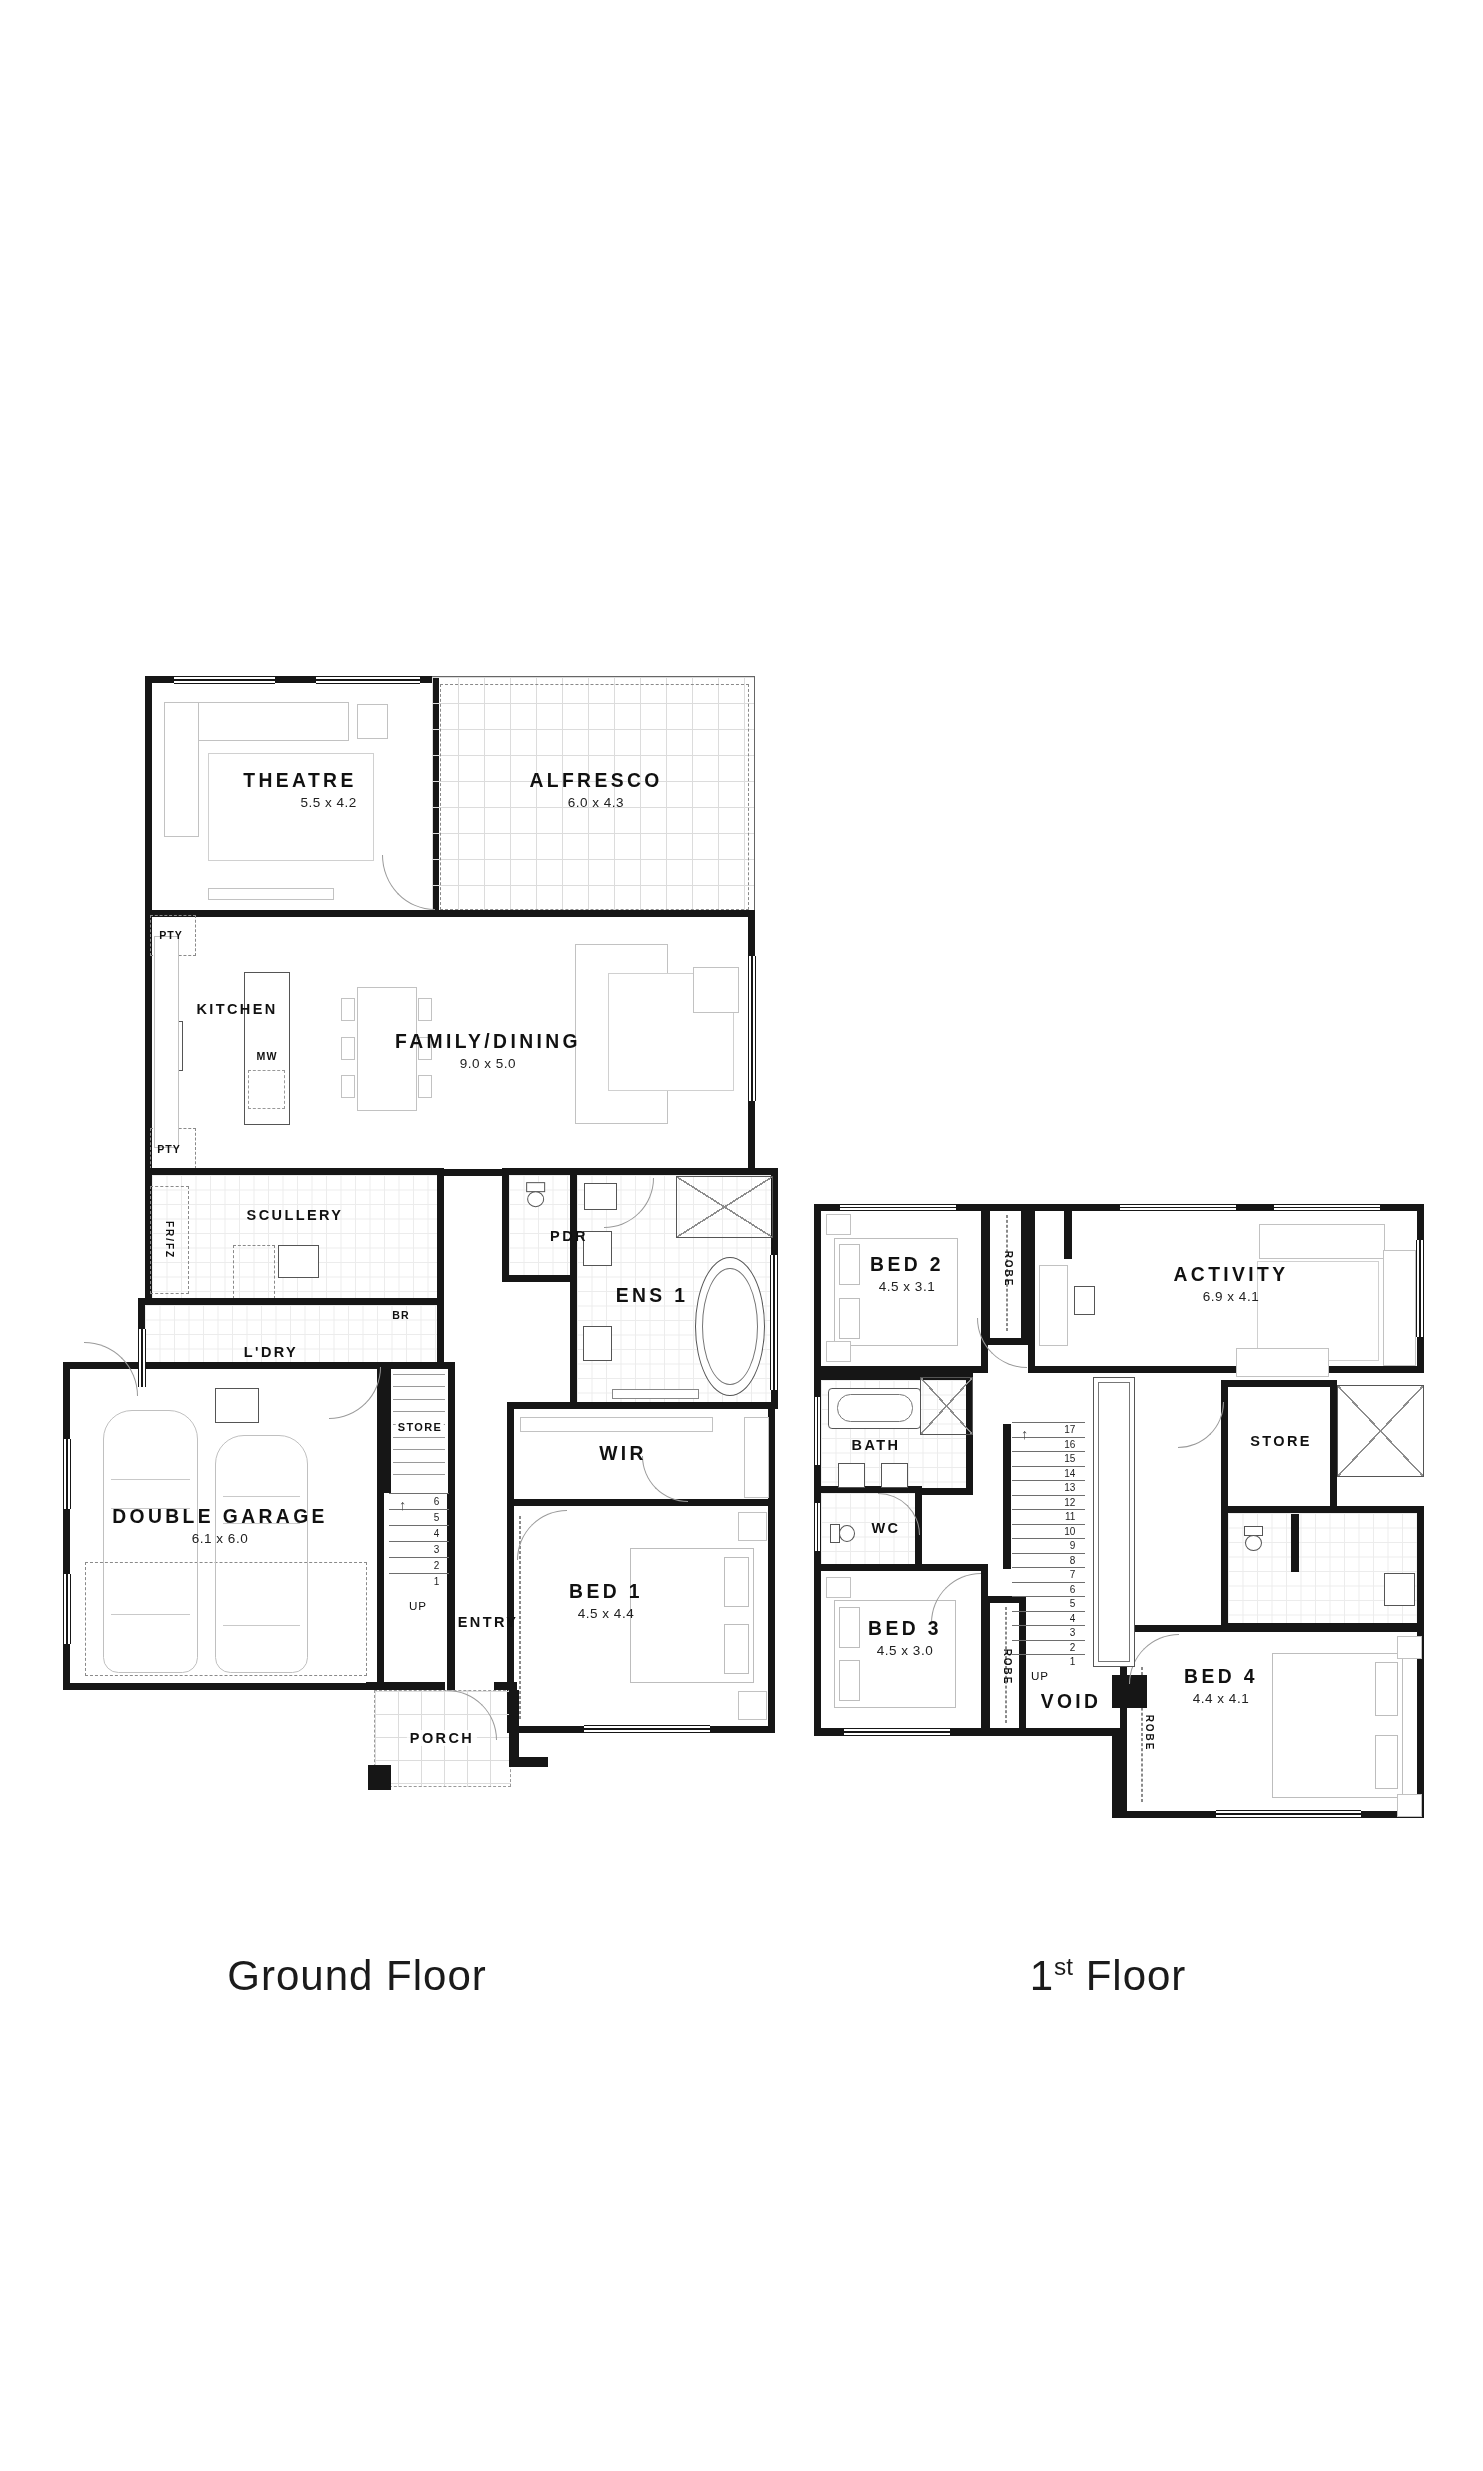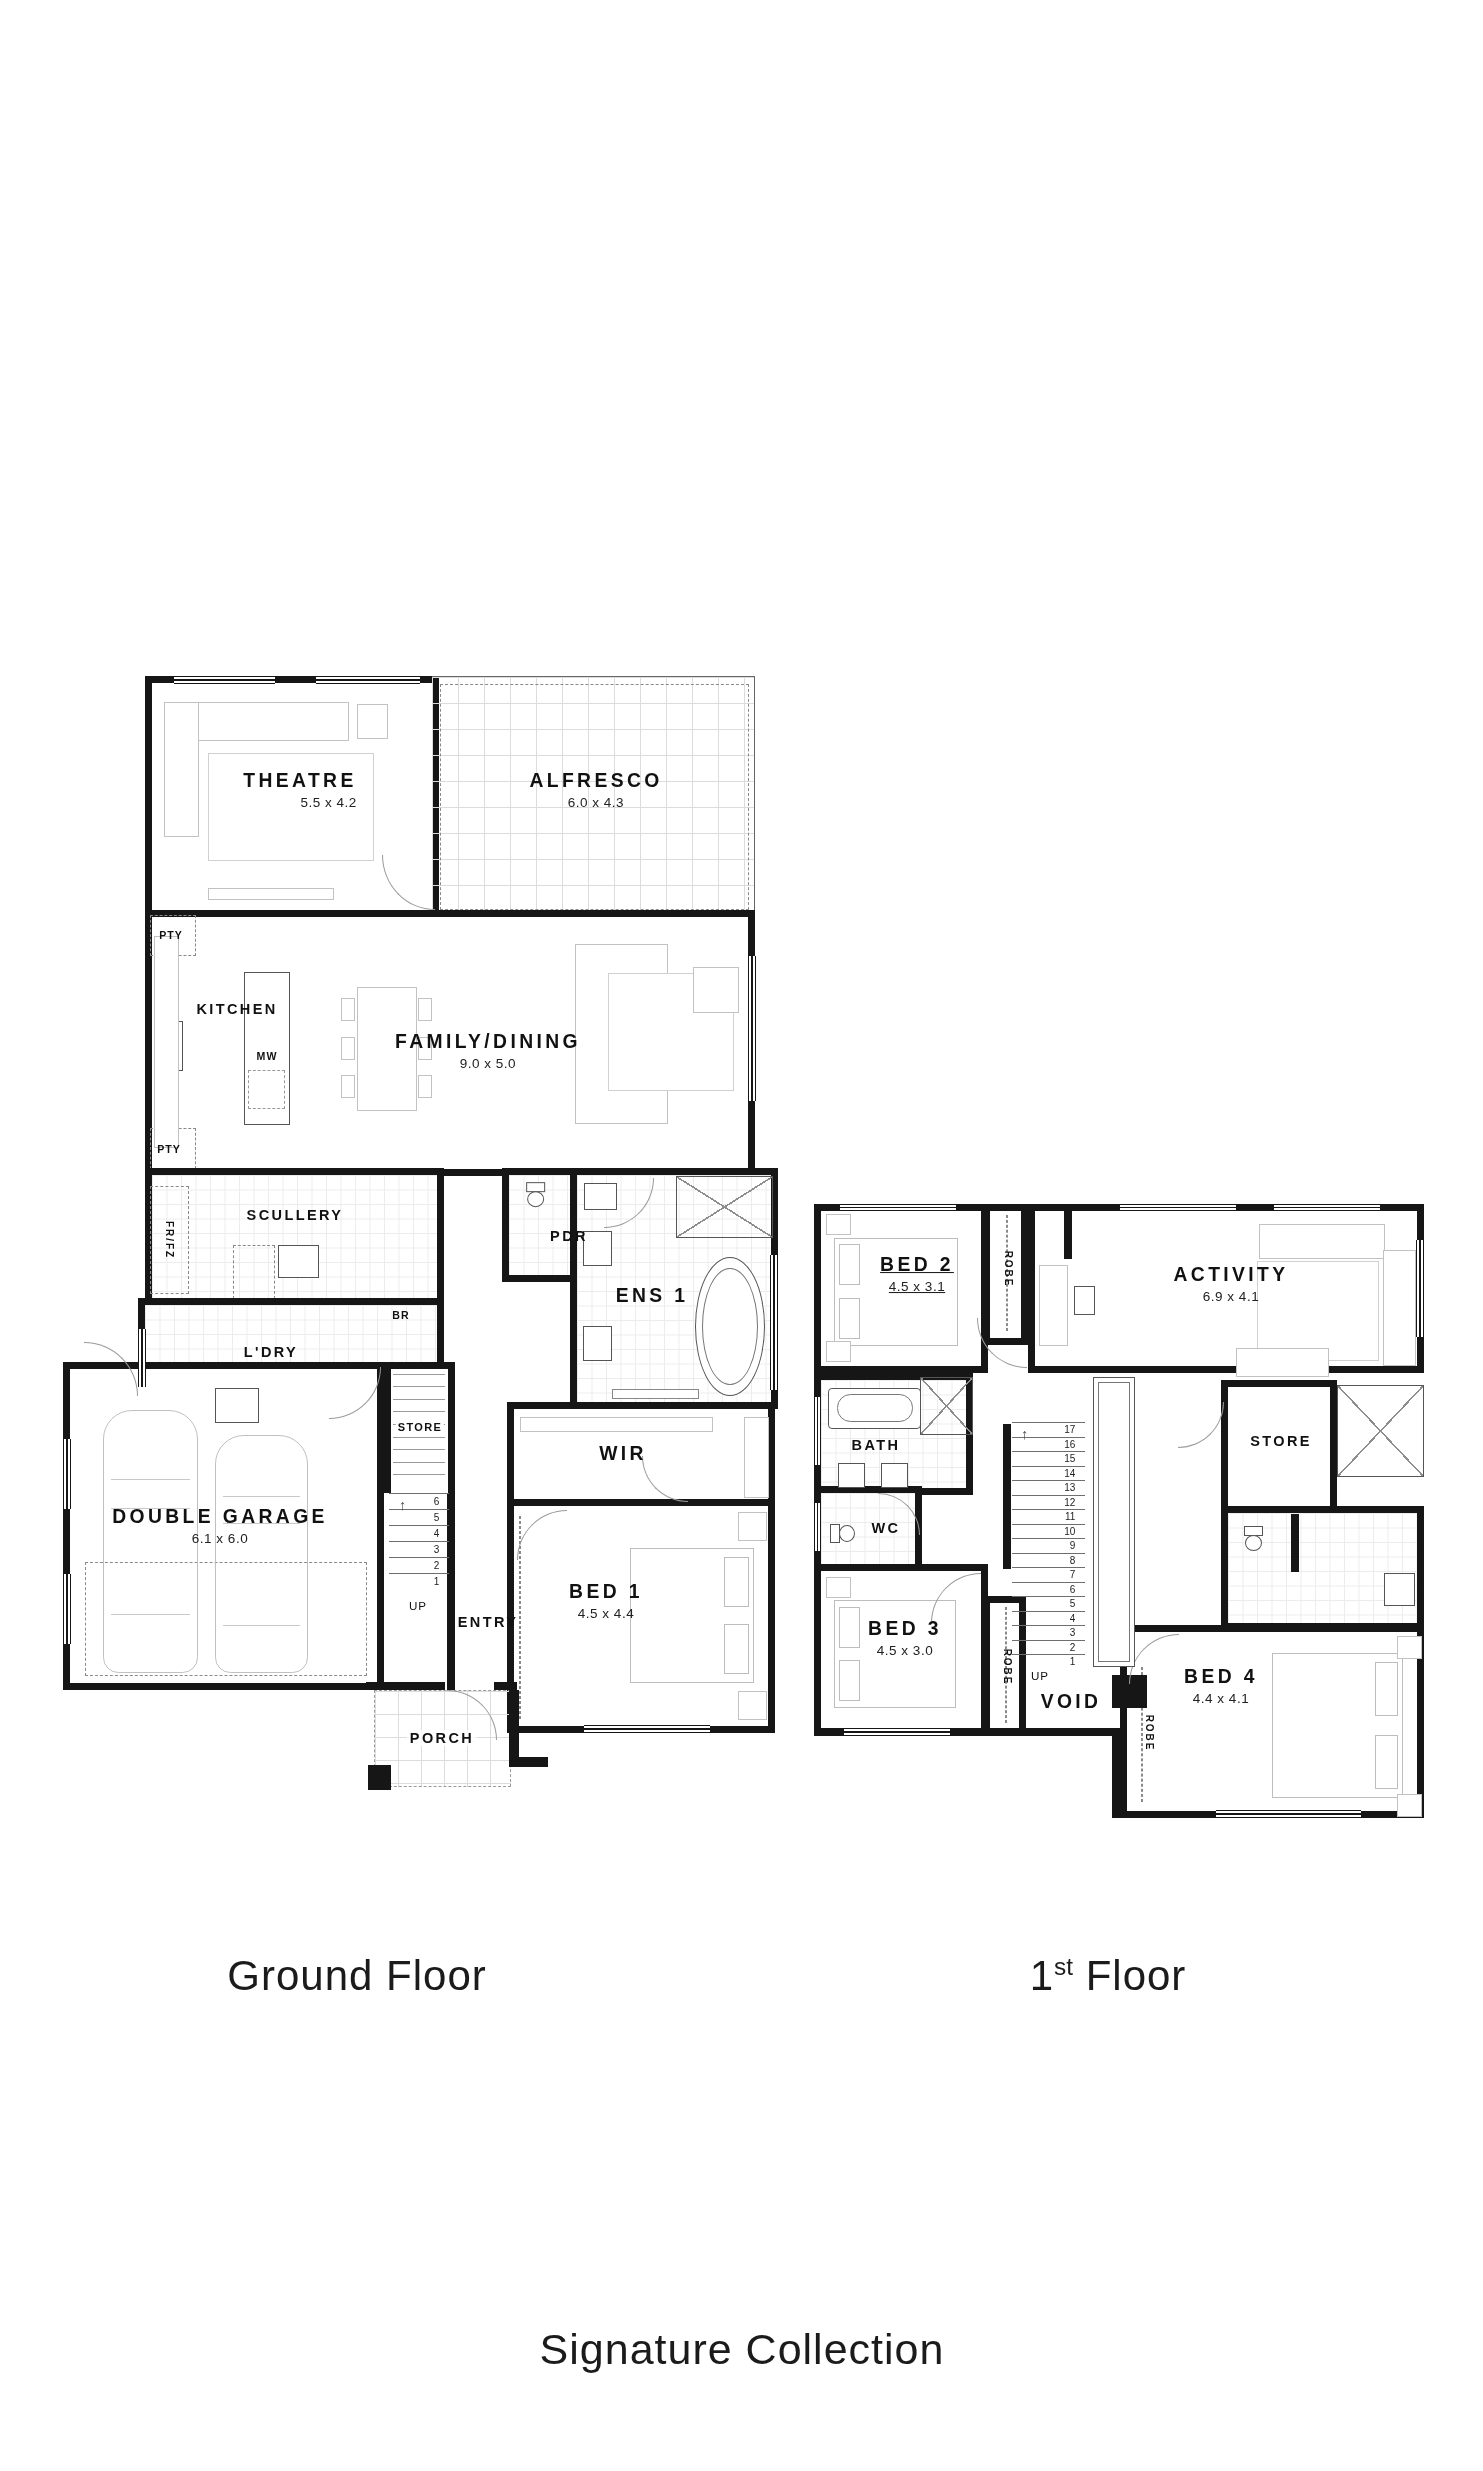--- a/index.html
+++ b/index.html
@@ -261,21 +261,21 @@
   <div class="plan" style="left:801px;top:1192px;width:628px;height:628px;">
 
     <div class="room" style="left:12.6px;top:11.6px;width:174px;height:169px;">
       <div class="bed" style="left:13.5px;top:27px;width:124px;height:108px;">
         <div class="pillow" style="left:3.9px;top:5.8px;width:21px;height:41px;"></div>
         <div class="pillow" style="left:3.9px;bottom:5.8px;width:21px;height:41px;"></div>
       </div>
       <div class="fur" style="left:5.8px;top:3.9px;width:25px;height:21px;"></div>
       <div class="fur" style="left:5.8px;bottom:3.9px;width:25px;height:21px;"></div>
     </div>
-    <div class="lbl" style="left:116px;top:82px;text-decoration:underline;">
+    <div class="lbl" style="left:106px;top:82px;">
       <div class="rname">BED 2</div>
       <div class="rdims">4.5 x 3.1</div>
     </div>
     <div class="win-h" style="left:39px;top:11.6px;width:116px;"></div>
 
     <div class="openbox" style="left:186px;top:11.6px;width:41px;height:141px;border:7.7px solid #161616;border-left-width:3.9px;background:#fff;"></div>
     <div class="dashline" style="left:205px;top:23px;width:1px;height:116px;"></div>
     <div class="vlbl" style="left:207px;top:77px;">ROBE</div>
 
     <div class="room" style="left:227px;top:11.6px;width:396px;height:169px;">
@@ -412,17 +412,14 @@
     <div class="wall" style="left:311px;top:483px;width:35px;height:33px;"></div>
   </div>
 
   <div class="floor-title" style="left:357px;top:1952px;">
     <span>Ground Floor</span>
   </div>
   <div class="floor-title" style="left:1108px;top:1952px;">
     <span>1</span><sup class="ord">st</sup>
     <span>Floor</span>
   </div>
-  <div class="floor-title" style="left:742px;top:2325px;font-size:43px;">
-    <span>Signature Collection</span>
-  </div>
 </div>
 
 
 </body></html>

